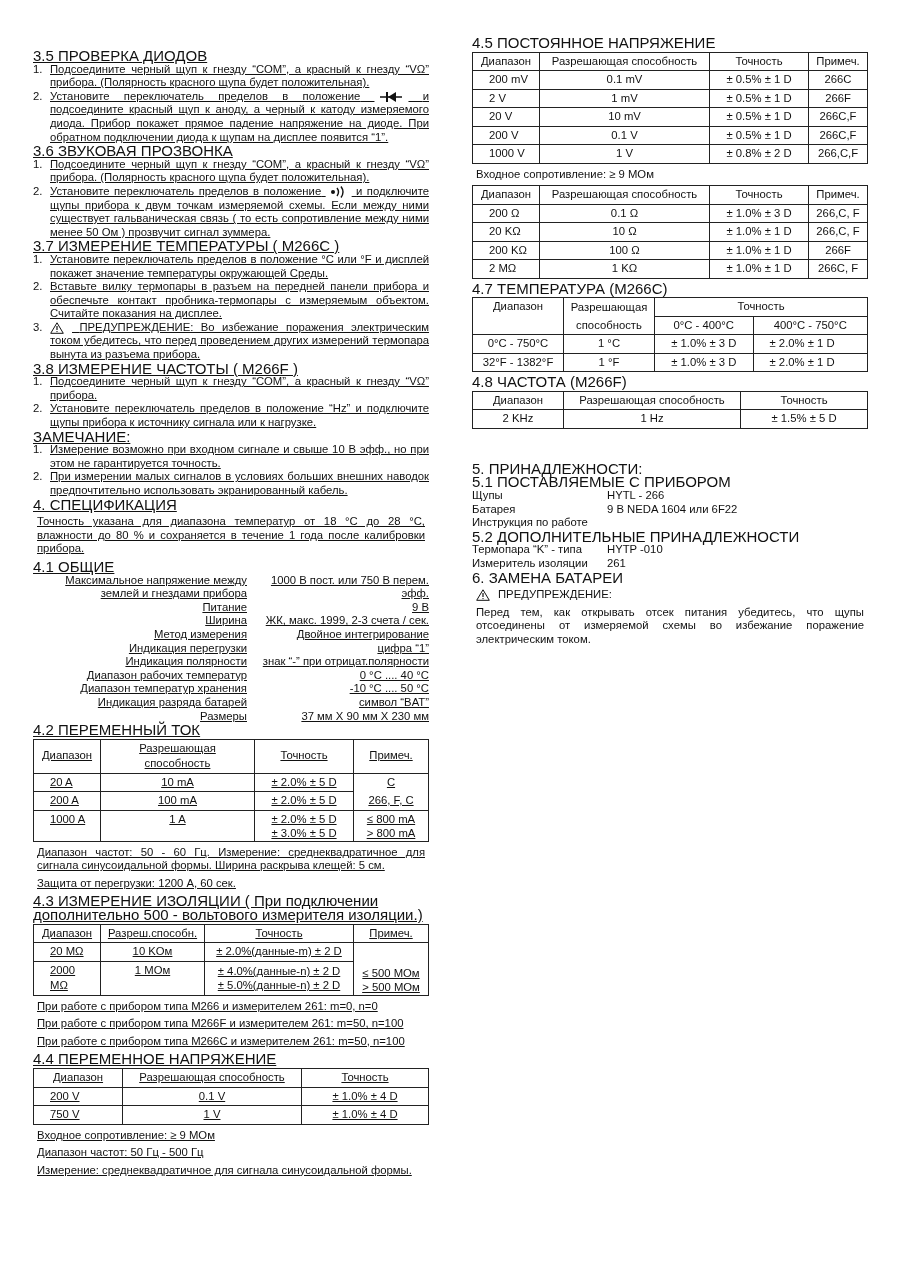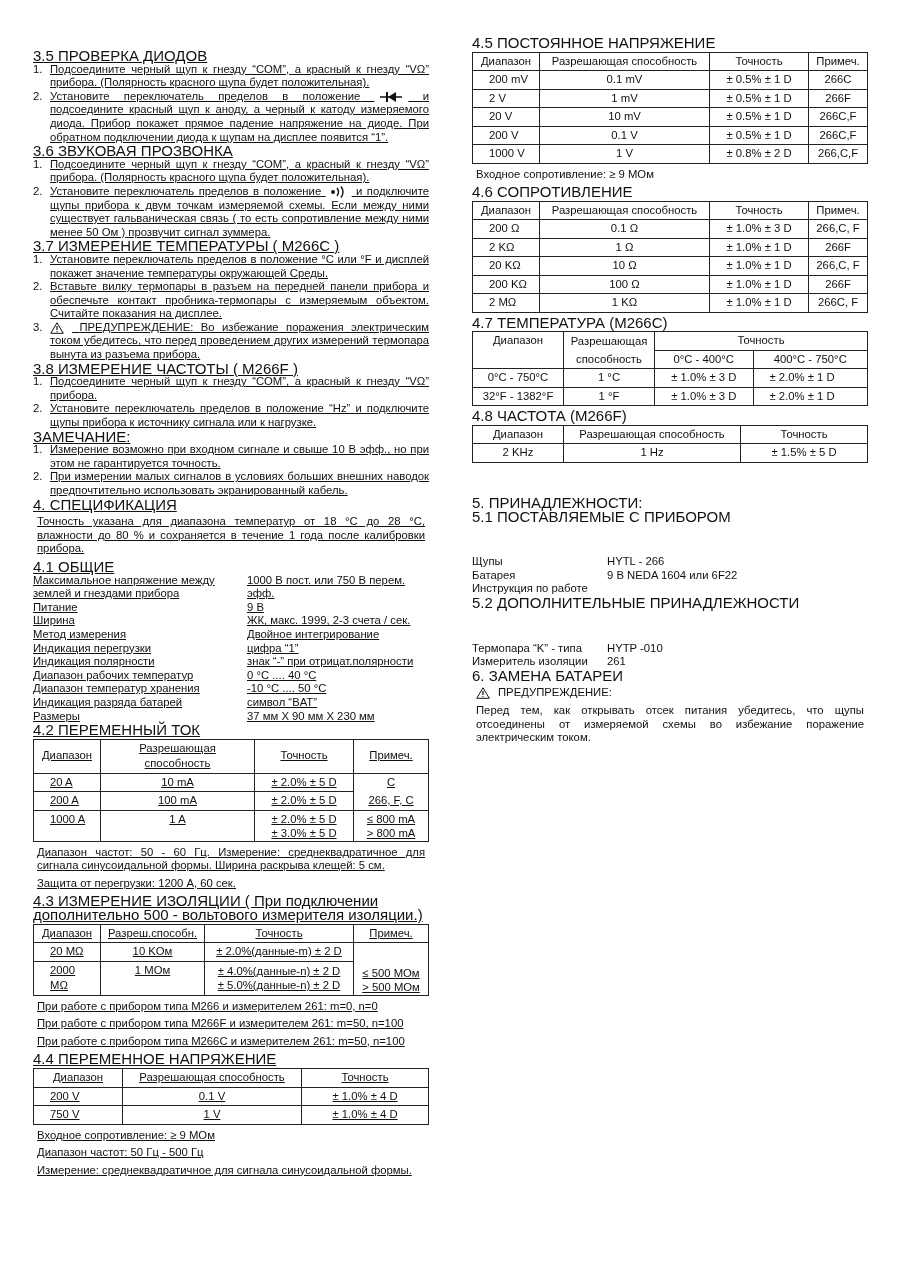--- a/index.html
+++ b/index.html
@@ -6,22 +6,22 @@
   body { width: 900px; height: 1274px; position: relative; overflow: hidden;
          font-family: "Liberation Sans", sans-serif; color: #111; font-size: 11.3px; line-height: 13.6px; }
   .col { position: absolute; top: 0; }
   .left { left: 33px; width: 396px; top: 49px; text-decoration: underline; }
   .right { left: 472px; width: 396px; top: 36px; }
   .h { margin: 0; font-weight: normal; font-size: 15px; line-height: 13.6px; }
   .p { margin: 4px; text-align: justify; }
   ol { margin: 0; padding: 0; list-style: none; }
   ol li { position: relative; padding-left: 17px; text-align: justify; }
   ol li .num { position: absolute; left: 0; top: 0; }
-  .kv { display: grid; grid-template-columns: 214px 1fr; }
-  .kv2 { display: grid; grid-template-columns: 135px 1fr; margin-top: 32px; }
+  .kv { display: grid; grid-template-columns: 214px 1fr; text-align: right; }
+  .kv2 { display: grid; grid-template-columns: 135px 1fr; }
   table { border-collapse: collapse; width: 100%; margin: 2px 0 3px 0; }
   td, th { border: 1.2px solid #222; font-weight: normal; padding: 1px 4px; font-size: 11.3px; line-height: 15.5px; }
   th { text-align: center; }
   .r { text-align: left; padding-left: 16px; }
   .c { text-align: center; }
   .l { text-align: center; }
   .icon { display: inline-block; vertical-align: middle; }
   .diode { width: 22px; height: 10px; margin: 0 6px; }
   .beep { width: 18px; height: 12px; margin: 0 4px; }
   .warn { width: 14px; height: 12px; margin-right: 8px; }
@@ -244,40 +244,33 @@
     <tr>
           <td class="r">1000 V</td>
           <td class="c">1 V</td>
           <td class="c">± 0.8%  ± 2 D</td>
           <td class="l">266,C,F</td>
         </tr>
   </tbody>
     </table>
   <p class="p">Входное сопротивление:  ≥ 9 MОм</p>
 
-  <h3 class="h">4.6 СОПРОТИВЛЕНИЕ</h3>
   <table>
     <tbody>
         <tr>
       <th style="width:58px">Диапазон</th>
       <th>Разрешающая способность</th>
       <th style="width:90px">Точность</th>
       <th style="width:50px">Примеч.</th>
     </tr>
     <tr>
           <td class="r">200 Ω</td>
           <td class="c">0.1 Ω</td>
           <td class="c">± 1.0%  ± 3 D</td>
           <td class="l">266,C, F</td>
-        </tr>
-    <tr>
-          <td class="r">2 KΩ</td>
-          <td class="c">1 Ω</td>
-          <td class="c">± 1.0%  ± 1 D</td>
-          <td class="l">266F</td>
         </tr>
     <tr>
           <td class="r">20 KΩ</td>
           <td class="c">10 Ω</td>
           <td class="c">± 1.0%  ± 1 D</td>
           <td class="l">266,C, F</td>
         </tr>
     <tr>
           <td class="r">200 KΩ</td>
           <td class="c">100 Ω</td>

